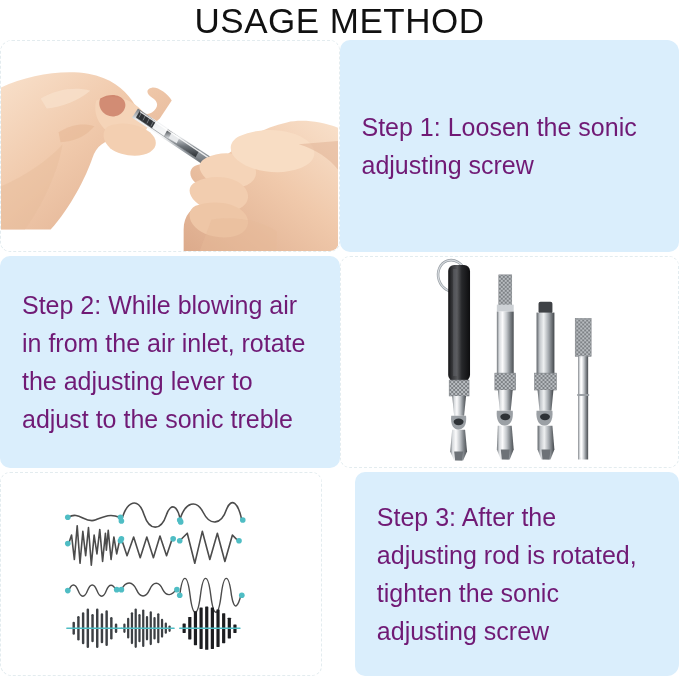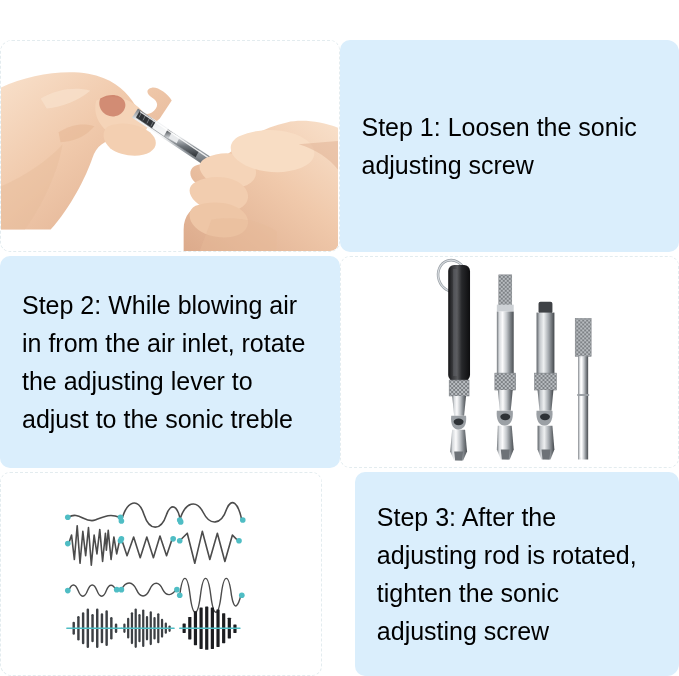--- a/index.html
+++ b/index.html
@@ -70,21 +70,21 @@
   .cell-text {
     background: #daeefc;
     border-radius: 10px;
     display: flex;
     align-items: center;
     padding: 0 24px 0 22px;
   }
   .cell-text .step-text {
     font-size: 25px;
     line-height: 38px;
-    color: #000000;
+    color: #701a75;
     font-weight: 400;
   }
 
   
   .row-1 .cell-media { border-top-left-radius: 12px; }
   .row-1 .cell-text  { border-top-right-radius: 12px; }
   .row-3 .cell-media { border-bottom-left-radius: 12px; }
   .row-3 .cell-text  { border-bottom-right-radius: 12px; margin-left: 33px; }
 
   
@@ -106,20 +106,23 @@
     position: absolute;
     inset: 0;
     background: #ffffff;
   }
 </style>
 </head>
 <body>
 
 <div class="page">
 
+  <div class="title-bar">
+    <div class="title-text">USAGE METHOD</div>
+  </div>
 
   <div class="row row-1">
 
     <div class="cell cell-media">
       <svg class="hands-art" viewBox="0 0 340 212" preserveAspectRatio="xMidYMid slice">
         <defs>
           <linearGradient id="skinL" x1="0" y1="0" x2="1" y2="1">
             <stop offset="0%" stop-color="#f9e2cd"></stop>
             <stop offset="45%" stop-color="#f0c9ab"></stop>
             <stop offset="100%" stop-color="#ddab8c"></stop>

